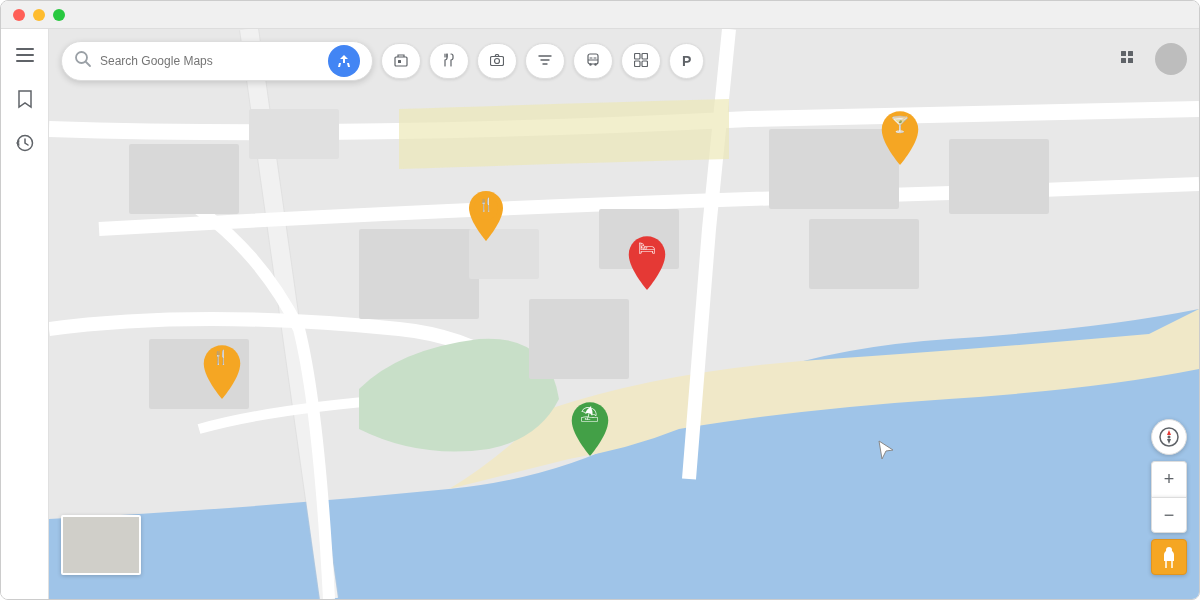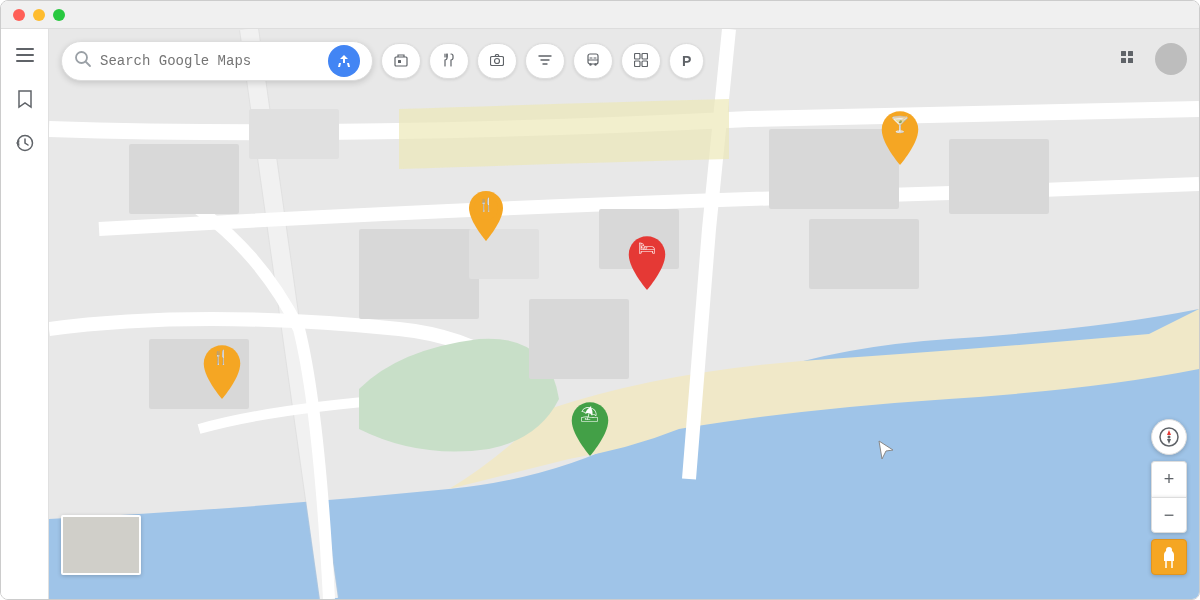--- a/index.html
+++ b/index.html
@@ -19,21 +19,21 @@
     
     .sidebar { width: 48px; background: #fff; border-right: 1px solid #e0e0e0; display: flex; flex-direction: column; align-items: center; padding: 12px 0; gap: 16px; flex-shrink: 0; z-index: 10; }
     .sidebar-icon { width: 28px; height: 28px; display: flex; align-items: center; justify-content: center; cursor: pointer; color: #5f6368; border-radius: 4px; }
 
     
     .content { flex: 1; display: flex; flex-direction: column; position: relative; overflow: hidden; }
 
     
     .searchbar-row { position: absolute; top: 12px; left: 12px; right: 12px; z-index: 20; display: flex; align-items: center; gap: 8px; }
     .search-box { display: flex; align-items: center; background: #fff; border: 1px solid #ddd; border-radius: 24px; padding: 0 12px; height: 40px; gap: 8px; box-shadow: 0 2px 6px rgba(0,0,0,0.15); min-width: 310px; }
-    .search-input { border: none; outline: none; font-size: 14px; color: #14532d; width: 220px; background: transparent; font-family: Liberation Mono, monospace; }
+    .search-input { border: none; outline: none; font-size: 12px; color: #14532d; width: 220px; background: transparent; }
     .directions-btn { width: 32px; height: 32px; background: #4285f4; border-radius: 50%; display: flex; align-items: center; justify-content: center; cursor: pointer; }
 
     
     .chips { display: flex; gap: 8px; flex-wrap: nowrap; }
     .chip { display: flex; align-items: center; gap: 5px; background: #fff; border: 1px solid #ddd; border-radius: 20px; padding: 0 12px; height: 36px; font-size: 13px; color: #3c4043; cursor: pointer; white-space: nowrap; box-shadow: 0 1px 3px rgba(0,0,0,0.1); }
 
     
     .top-right { position: absolute; top: 12px; right: 12px; z-index: 20; display: flex; align-items: center; gap: 8px; }
     .grid-icon { width: 36px; height: 36px; display: flex; align-items: center; justify-content: center; cursor: pointer; color: #5f6368; }
     .avatar { width: 32px; height: 32px; border-radius: 50%; background: #bdbdbd; }

